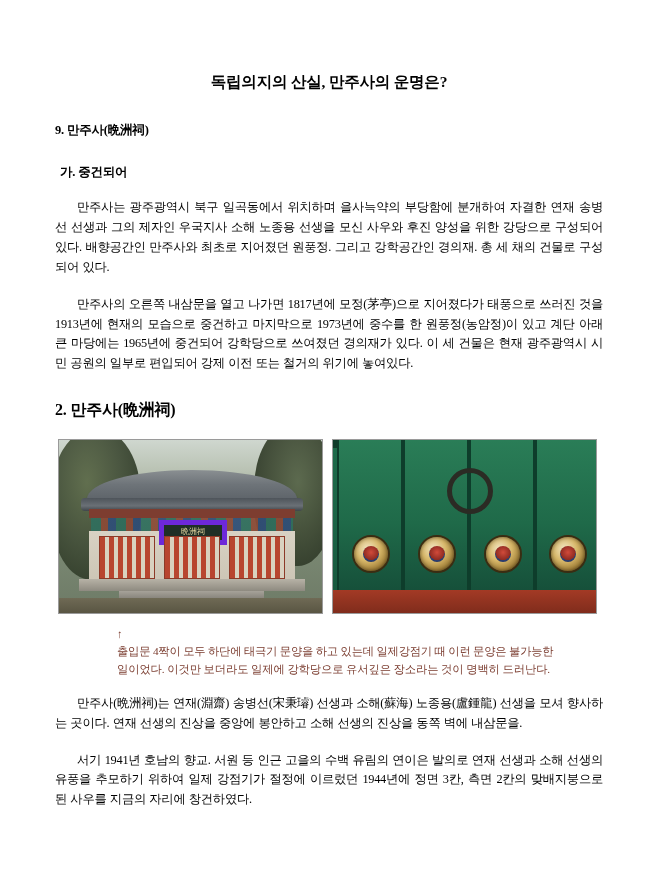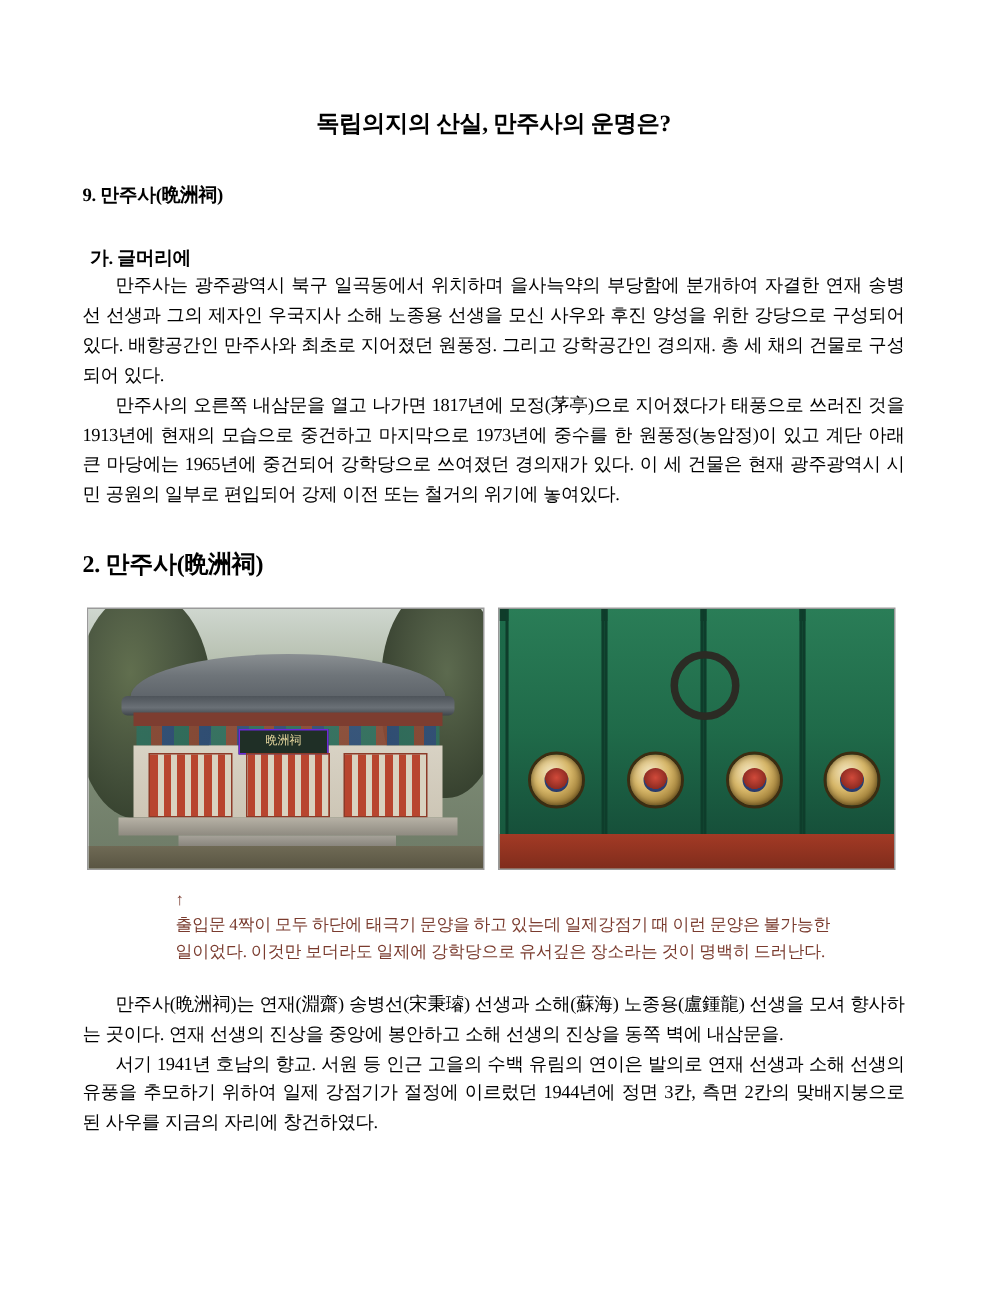--- a/index.html
+++ b/index.html
@@ -45,20 +45,21 @@
     font-size: 12.5px;
     font-weight: bold;
     margin-top: 25px;
     margin-left: 5px;
     letter-spacing: -0.2px;
   }
   .para {
     font-size: 12.3px;
     line-height: 1.62;
     text-align: justify;
+    margin-top: 17px;
     text-indent: 22px;
     letter-spacing: -0.25px;
     word-spacing: 0.5px;
   }
   .heading-2-num {
     font-size: 16px;
     font-weight: bold;
     margin-top: 26px;
     letter-spacing: -0.2px;
   }
@@ -115,21 +116,21 @@
     position: absolute; left: 30px; top: 69px; width: 206px; height: 9px;
     background: #7d3d30;
   }
   .beam {
     position: absolute; left: 32px; top: 78px; width: 202px; height: 13px;
     background: repeating-linear-gradient(90deg, #2f6f5e 0px, #2f6f5e 10px, #8d4a36 10px, #8d4a36 17px, #2f4f7a 17px, #2f4f7a 25px);
     opacity: 0.9;
   }
   .plaque {
     position: absolute; left: 100px; top: 80px; width: 58px; height: 15px;
-    background: #1f2f26; border: 1px solid #6d28d9;
+    background: #1f2f26; border: 5px solid #6d28d9;
   }
   .plaque-text {
     color: #e8d9a0; font-size: 8px; text-align: center; line-height: 14px;
     font-family: "Liberation Serif", serif;
   }
   .wall {
     position: absolute; left: 30px; top: 91px; width: 206px; height: 48px;
     background: linear-gradient(180deg, #d8d2c4 0%, #cdc6b6 100%);
   }
   .door {
@@ -216,21 +217,21 @@
 </head>
 <body>
 
 <div class="page">
   <div class="content">
 
     <div class="doc-title">독립의지의 산실, 만주사의 운명은?</div>
 
     <div class="heading-1">9. 만주사(晩洲祠)</div>
 
-    <div class="heading-2">가. 글머리에</div>
+    <div class="heading-2">가. 중건되어</div>
 
     <div class="para">만주사는 광주광역시 북구 일곡동에서 위치하며 을사늑약의 부당함에 분개하여 자결한 연재 송병선 선생과 그의 제자인 우국지사 소해 노종용 선생을 모신 사우와 후진 양성을 위한 강당으로 구성되어있다. 배향공간인 만주사와 최초로 지어졌던 원풍정. 그리고 강학공간인 경의재. 총 세 채의 건물로 구성되어 있다.</div>
 
     <div class="para">만주사의 오른쪽 내삼문을 열고 나가면 1817년에 모정(茅亭)으로 지어졌다가 태풍으로 쓰러진 것을 1913년에 현재의 모습으로 중건하고 마지막으로 1973년에 중수를 한 원풍정(농암정)이 있고 계단 아래 큰 마당에는 1965년에 중건되어 강학당으로 쓰여졌던 경의재가 있다. 이 세 건물은 현재 광주광역시 시민 공원의 일부로 편입되어 강제 이전 또는 철거의 위기에 놓여있다.</div>
 
     <div class="heading-1 heading-2-num">2. 만주사(晩洲祠)</div>
 
     <div class="figure-row">
 
       <div class="photo photo-left">

